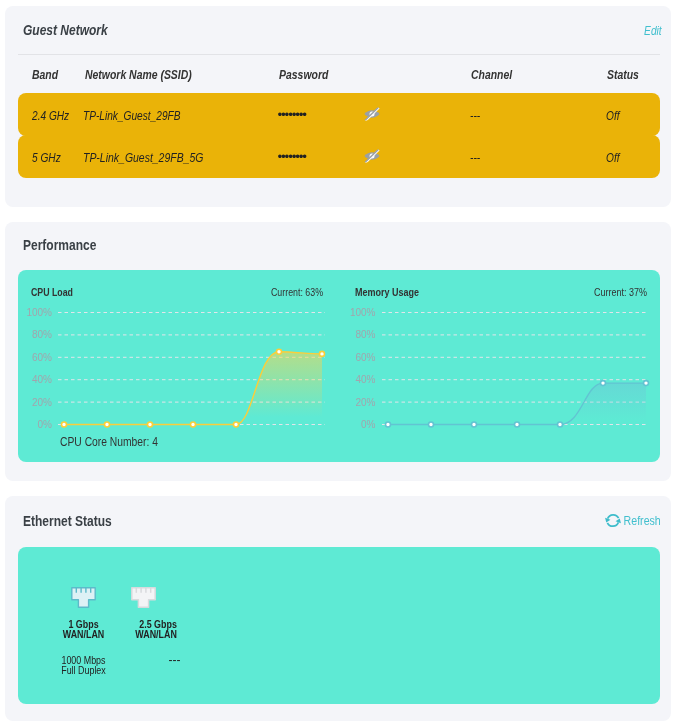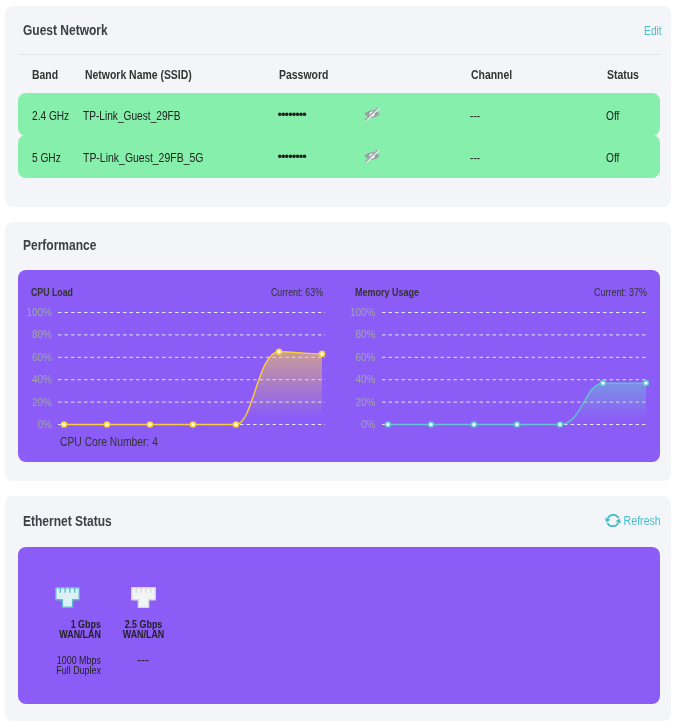--- a/index.html
+++ b/index.html
@@ -1,28 +1,28 @@
 <!DOCTYPE html>
 <html><head>
 <meta charset="utf-8">
 <style>
   * { margin:0; padding:0; box-sizing:border-box; }
   html,body { width:676px; height:726px; background:#fff; font-family:"Liberation Sans", sans-serif; }
   .card { position:absolute; left:5px; width:666px; background:#f4f5f9; border-radius:8px; }
   .ctitle { position:absolute; left:18px; top:16px; font-size:14px; font-weight:bold; color:#3a4046; transform:scaleX(.857); transform-origin:0 0; white-space:nowrap; }
   .link { color:#41bfce; font-size:12px; }
-  .panel { position:absolute; left:13px; width:642px; background:#8b5cf6; border-radius:8px; }
+  .panel { position:absolute; left:13px; width:642px; background:#5eead4; border-radius:8px; }
   .hcell { position:absolute; font-size:12px; font-weight:bold; color:#333; top:61.5px; transform:scaleX(.87); transform-origin:0 0; white-space:nowrap; }
-  .row { position:absolute; left:13px; width:642px; height:42.5px; background:#86efac; border-radius:8px; }
+  .row { position:absolute; left:13px; width:642px; height:42.5px; background:#eab308; border-radius:8px; }
   .cell { position:absolute; font-size:13px; color:#222; top:calc(50% + 1px); transform:translateY(-50%) scaleX(.78); transform-origin:0 50%; white-space:nowrap; }
 </style>
 </head>
 <body>
 
-<div class="card" style="top:6px; height:201px;">
+<div class="card" style="top:6px; height:201px;font-style:italic;">
   <div class="ctitle">Guest Network</div>
   <div class="link" style="position:absolute; right:9px; top:17.5px; transform:scaleX(.85); transform-origin:100% 0;">Edit</div>
   <div style="position:absolute; left:13px; right:11px; top:48px; height:1px; background:#e2e3e7;"></div>
   <div class="hcell" style="left:27px;">Band</div>
   <div class="hcell" style="left:80px;">Network Name (SSID)</div>
   <div class="hcell" style="left:274px;">Password</div>
   <div class="hcell" style="left:465.5px;">Channel</div>
   <div class="hcell" style="left:601.5px;">Status</div>
 
   <div class="row" style="top:87px;">
@@ -142,35 +142,35 @@
     <g fill="none" stroke="#3ebccb" stroke-width="1.7">
       <path d="M13.6,5.2 A6,6 0 0 0 2.6,5.6"></path>
       <path d="M2.4,9.8 A6,6 0 0 0 13.4,9.4"></path>
     </g>
     <path d="M-0.4,-2.9 L3.6,0 L-0.4,2.9 Z" fill="#3ebccb" transform="translate(2.6,6.1) rotate(112)"></path>
     <path d="M-0.4,-2.9 L3.6,0 L-0.4,2.9 Z" fill="#3ebccb" transform="translate(13.4,8.9) rotate(-68)"></path>
   </svg>
   <span class="link" style="position:absolute; right:10px; top:18px; display:inline-block; transform:scaleX(.85); transform-origin:100% 0; font-size:12.5px;">Refresh</span>
   <div class="panel" style="top:51px; height:157px;">
 
-    <div style="position:absolute; left:12px; top:40px; width:75px; text-align:right;">
+    <div style="position:absolute; left:28px; top:40px; width:75px; text-align:center;">
       <svg width="25" height="21" viewBox="0 0 25 21" style="display:block; margin:0 auto;">
         <path d="M0.8,0.8 H24.2 V12.7 H17.6 V20.2 H7.4 V12.7 H0.8 Z" fill="#ddf1f5" stroke="#5cbbca" stroke-width="1.4" stroke-linejoin="round"></path>
         <g stroke="#5cbbca" stroke-width="1.4">
           <line x1="5.3" y1="0.8" x2="5.3" y2="5.8"></line>
           <line x1="10.1" y1="0.8" x2="10.1" y2="5.8"></line>
           <line x1="14.9" y1="0.8" x2="14.9" y2="5.8"></line>
           <line x1="19.7" y1="0.8" x2="19.7" y2="5.8"></line>
         </g>
       </svg>
       <div style="font-size:10px; font-weight:bold; color:#222; line-height:9.5px; margin-top:12px; transform:scaleX(.89);">1 Gbps<br>WAN/LAN</div>
       <div style="font-size:10px; color:#222; line-height:9.8px; margin-top:17px; transform:scaleX(.89);">1000 Mbps<br>Full Duplex</div>
     </div>
 
-    <div style="position:absolute; left:87.5px; top:40px; width:75px; text-align:center;">
+    <div style="position:absolute; left:87.5px; top:40px; width:75px; text-align:right;">
       <svg width="25" height="21" viewBox="0 0 25 21" style="display:block; margin:0 auto;">
         <path d="M0.8,0.8 H24.2 V12.7 H17.6 V20.2 H7.4 V12.7 H0.8 Z" fill="#f3f4f6" stroke="#d8dadd" stroke-width="1.5" stroke-linejoin="round"></path>
         <g stroke="#d8dadd" stroke-width="1.5">
           <line x1="5.3" y1="0.8" x2="5.3" y2="5.8"></line>
           <line x1="10.1" y1="0.8" x2="10.1" y2="5.8"></line>
           <line x1="14.9" y1="0.8" x2="14.9" y2="5.8"></line>
           <line x1="19.7" y1="0.8" x2="19.7" y2="5.8"></line>
         </g>
       </svg>
       <div style="font-size:10px; font-weight:bold; color:#222; line-height:9.5px; margin-top:12px; transform:scaleX(.89);">2.5 Gbps<br>WAN/LAN</div>

